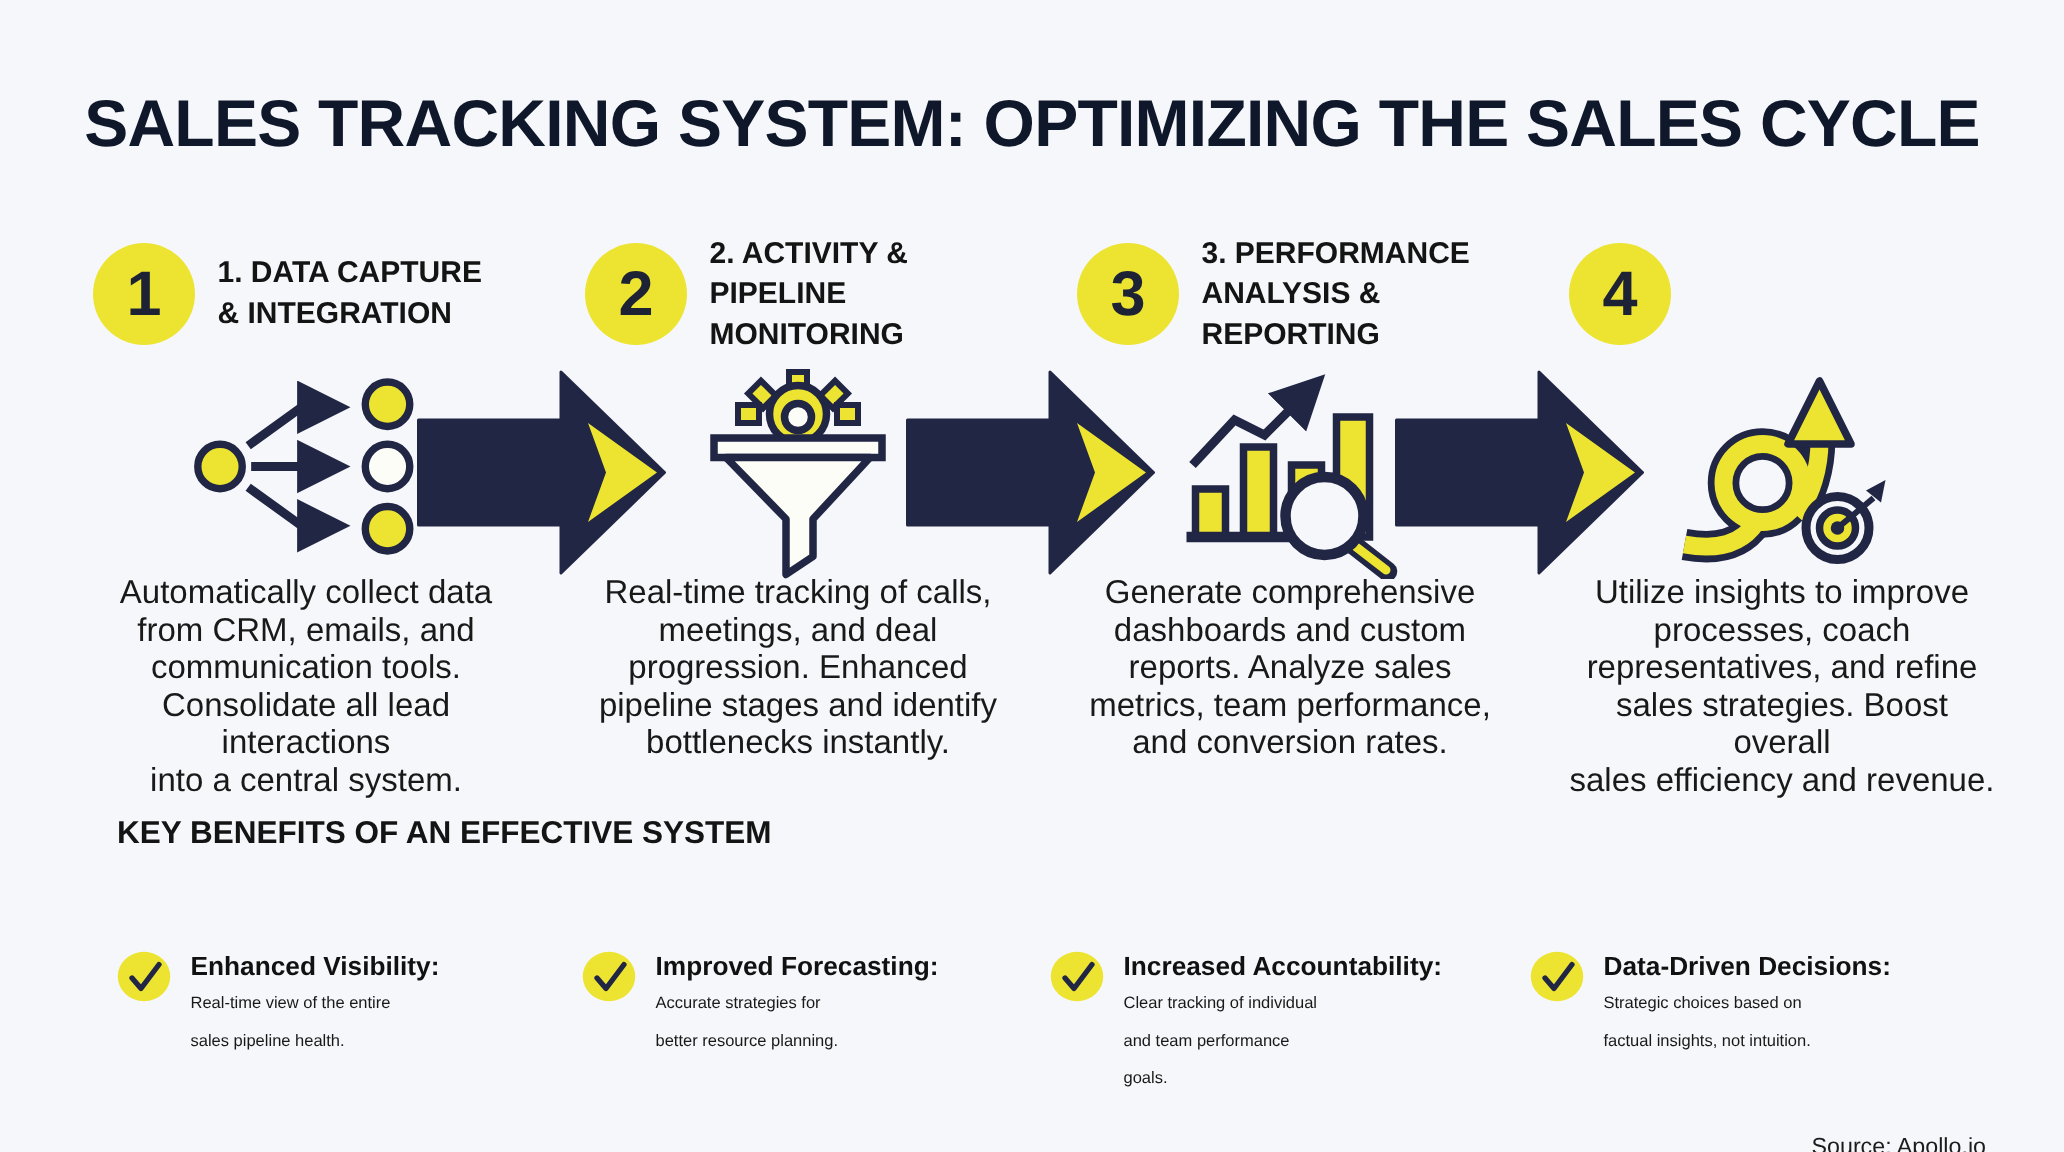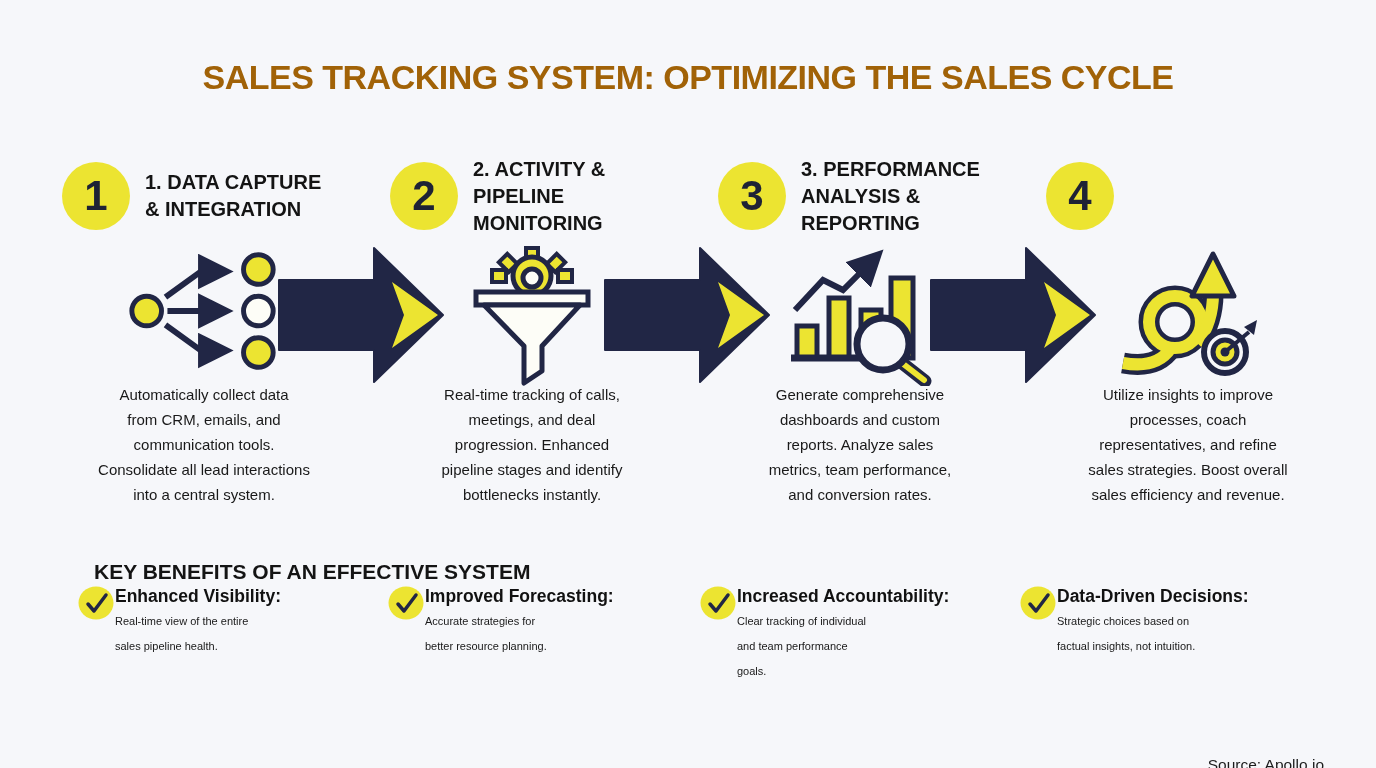--- a/index.html
+++ b/index.html
@@ -6,22 +6,22 @@
   .canvas{
     position:relative;
     width:1376px;height:768px;
     background:#f6f7fa;
     font-family:"Liberation Sans", sans-serif;
     overflow:hidden;
   }
   .title{
     position:absolute;top:58px;left:0;width:1376px;
     text-align:center;
-    font-size:34px;font-weight:bold;letter-spacing:-0.5px;
-    color:#a16207;margin:0;
+    font-size:44px;font-weight:bold;letter-spacing:-0.5px;
+    color:#0f172a;margin:0;
   }
   .col{position:absolute;width:284px;}
   .step-header{
     position:absolute;top:150px;height:92px;width:284px;
     display:flex;align-items:center;gap:15px;
   }
   .num-circle{
     flex-shrink:0;
     width:68px;height:68px;border-radius:50%;
     background:#ece431;color:#1e2235;
@@ -31,30 +31,30 @@
   .step-heading{
     font-size:20px;line-height:27px;font-weight:bold;color:#141414;
     white-space:pre-line;
   }
   .icon-box{
     position:absolute;top:238px;width:284px;height:146px;
     display:flex;align-items:center;justify-content:center;
   }
   .desc{
     position:absolute;top:382px;width:284px;margin:0;
-    text-align:center;font-size:15px;line-height:25px;color:#191919;
+    text-align:center;font-size:22px;line-height:25px;color:#191919;
     white-space:pre-line;
   }
   .flow-arrow{position:absolute;top:244px;width:166px;height:142px;}
   .benefits-heading{
-    position:absolute;left:78px;top:544px;margin:16px;
+    position:absolute;left:78px;top:544px;margin:0;
     font-size:21px;font-weight:bold;color:#141414;letter-spacing:0;
   }
   .benefit{
-    position:absolute;top:584px;display:flex;gap:0;align-items:flex-start;
+    position:absolute;top:632px;display:flex;gap:12px;align-items:flex-start;
   }
   .benefit .check{flex-shrink:0;margin-top:2px;}
   .benefit-title{font-size:17.5px;line-height:25px;font-weight:bold;color:#111;}
   .benefit-text{font-size:11px;line-height:25px;color:#191919;white-space:pre-line;}
   .source{
     position:absolute;right:52px;top:756px;
     font-size:15.5px;color:#1c1c1c;
   }
 </style>
 </head>

